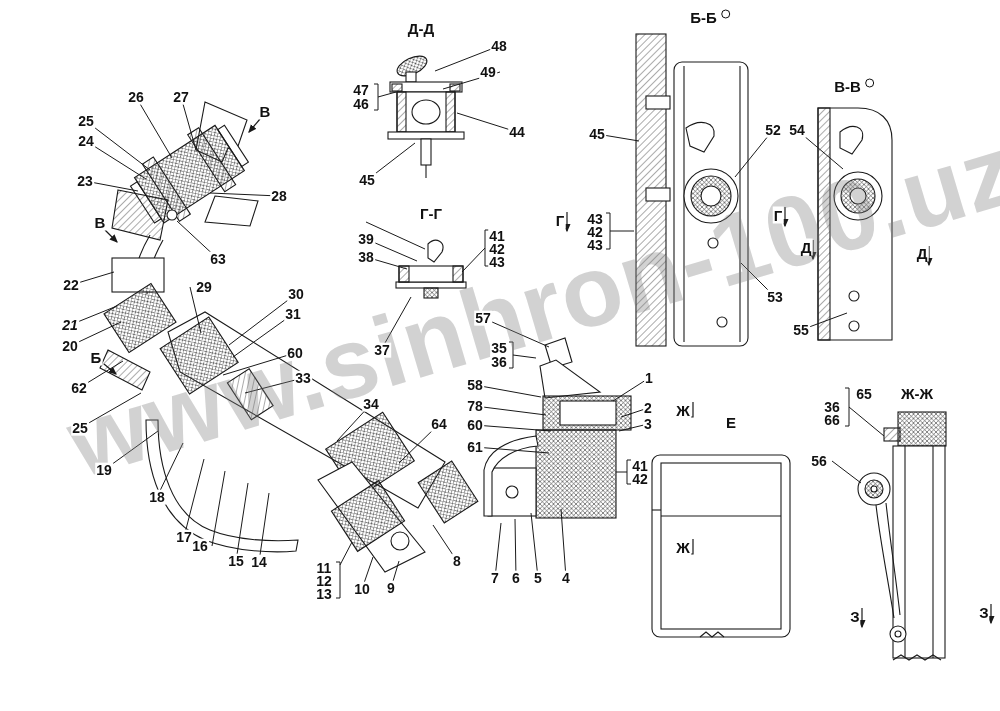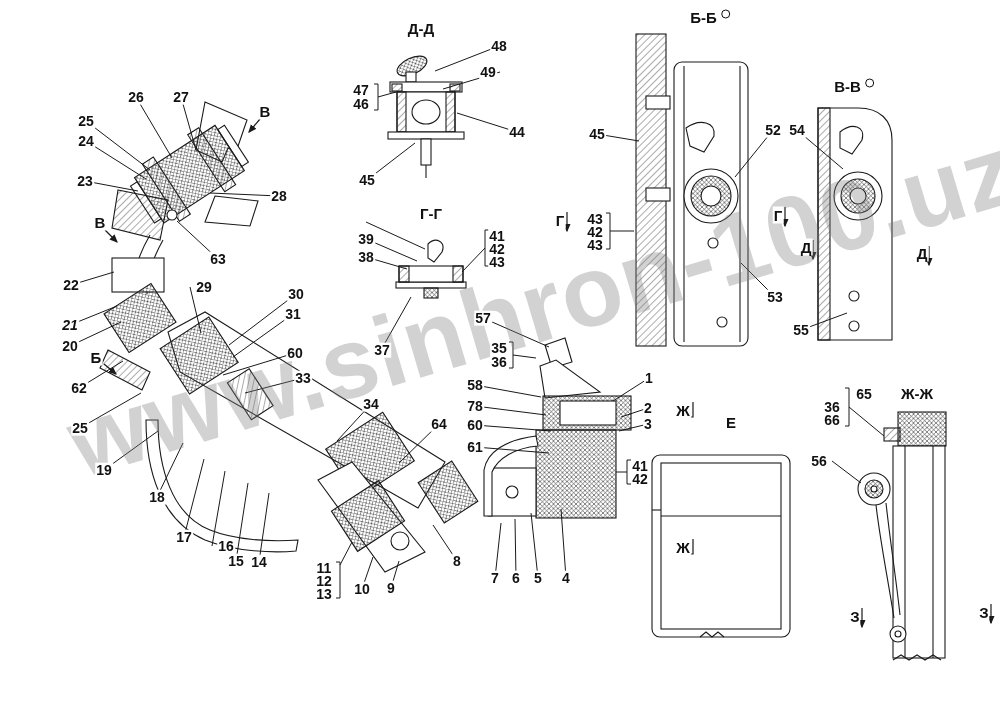--- a/index.html
+++ b/index.html
@@ -277,21 +277,21 @@
       <span class="callout" style="left: 279px; top: 196px;">28</span>
       <span class="callout" style="left: 218px; top: 259px;">63</span>
       <span class="callout" style="left: 71px; top: 285px;">22</span>
       <span class="callout" style="left: 70px; top: 325px; font-style: italic;">21</span>
       <span class="callout" style="left: 70px; top: 346px;">20</span>
       <span class="callout" style="left: 79px; top: 388px;">62</span>
       <span class="callout" style="left: 80px; top: 428px;">25</span>
       <span class="callout" style="left: 104px; top: 470px;">19</span>
       <span class="callout" style="left: 157px; top: 497px;">18</span>
       <span class="callout" style="left: 184px; top: 537px;">17</span>
-      <span class="callout" style="left: 226px; top: 546px;">16</span>
+      <span class="callout" style="left: 200px; top: 546px;">16</span>
       <span class="callout" style="left: 236px; top: 561px;">15</span>
       <span class="callout" style="left: 259px; top: 562px;">14</span>
       <span class="callout" style="left: 190px; top: 287px; margin-left: 14px;">29</span>
       <span class="callout" style="left: 296px; top: 294px;">30</span>
       <span class="callout" style="left: 293px; top: 314px;">31</span>
       <span class="callout" style="left: 295px; top: 353px;">60</span>
       <span class="callout" style="left: 303px; top: 378px;">33</span>
       <span class="callout" style="left: 371px; top: 404px;">34</span>
       <span class="callout" style="left: 439px; top: 424px;">64</span>
       <span class="callout" style="left: 483px; top: 318px;">57</span>

